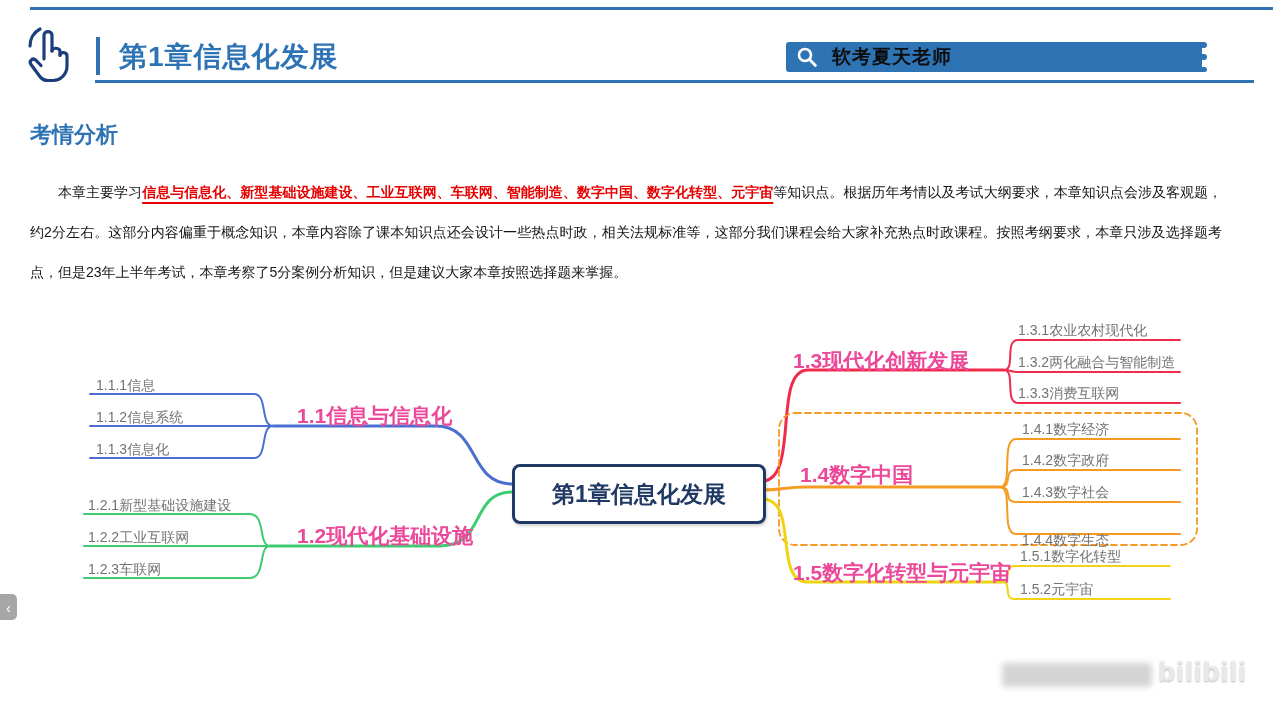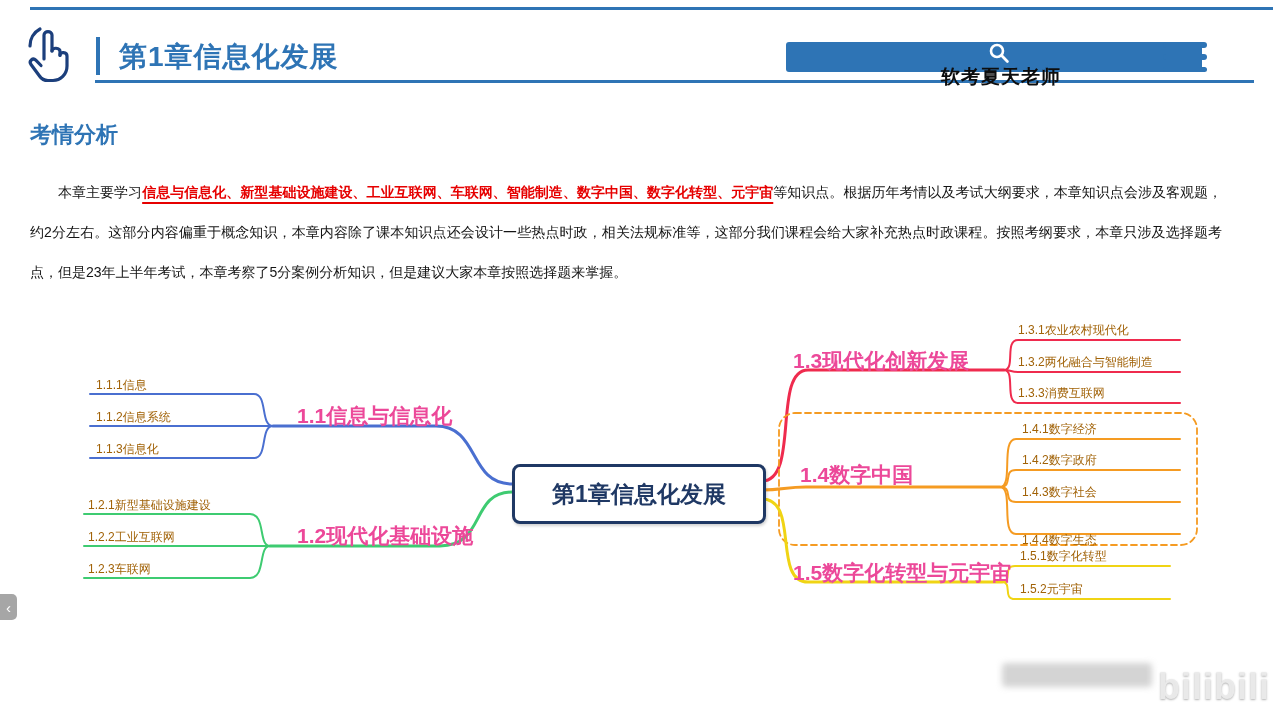--- a/index.html
+++ b/index.html
@@ -6,49 +6,49 @@
   .stage{position:relative;width:1280px;height:720px;background:#ffffff;overflow:hidden;
          font-family:"Liberation Sans","DejaVu Sans",sans-serif;padding-left:40px;}
 
   
   .top-line{position:absolute;left:30px;top:7px;width:1243px;height:3px;background:#2e74b5;}
   .hand-icon{position:absolute;left:20px;top:22px;width:58px;height:62px;}
   .title-accent{position:absolute;left:96px;top:37px;width:4px;height:38px;background:#2e74b5;}
   .page-title{position:absolute;left:119px;top:38px;font-size:28px;font-weight:700;color:#2e74b5;letter-spacing:1px;white-space:nowrap;}
   .header-underline{position:absolute;left:95px;top:80px;width:1159px;height:3px;background:#2e74b5;}
   .search-box{position:absolute;left:786px;top:42px;width:416px;height:30px;background:#2e74b5;border-radius:3px;
-              display:flex;align-items:center;cursor:pointer;flex-direction:column;}
+              display:flex;align-items:center;cursor:pointer;}
   .search-box .mag{margin-left:10px;flex:0 0 auto;display:block;}
   .search-box .stext{margin-left:14px;color:#0d0d0d;font-size:19px;font-weight:700;letter-spacing:1px;white-space:nowrap;}
   .hamburger{position:absolute;left:1163px;top:42px;width:44px;height:30px;display:flex;flex-direction:column;justify-content:space-between;cursor:pointer;}
   .hamburger .bar{height:5.5px;background:#2e74b5;border-radius:3px;}
 
   
   .section-heading{position:absolute;left:30px;top:120px;font-size:22px;font-weight:700;color:#2e74b5;white-space:nowrap;}
   .analysis{position:absolute;left:30px;top:158px;width:1192px;font-size:14px;line-height:40px;color:#141414;
             text-align:justify;text-indent:2em;}
   .analysis .hl{color:#e60000;font-weight:600;text-decoration:underline;text-decoration-color:#e60000;
                 text-decoration-thickness:2px;text-underline-offset:5px;}
 
   
   .mm-svg{position:absolute;left:0;top:0;z-index:1;pointer-events:none;}
   .mm-parent{position:absolute;z-index:2;font-size:21px;font-weight:700;color:#ec4899;white-space:nowrap;}
-  .mm-child{position:absolute;z-index:2;font-size:12px;color:#a16207;white-space:nowrap;}
+  .mm-child{position:absolute;z-index:2;font-size:14px;color:#737373;white-space:nowrap;}
   .mm-root{position:absolute;left:512px;top:464px;width:248px;height:54px;z-index:3;background:#ffffff;
            border:3px solid #1f3864;border-radius:8px;display:flex;align-items:center;justify-content:center;
            font-size:23px;font-weight:700;color:#1f3864;box-shadow:1px 2px 3px rgba(0,0,0,0.18);white-space:nowrap;}
 
   
   .side-tab{position:absolute;left:0;top:594px;width:17px;height:26px;background:rgba(150,150,150,0.85);
             border-radius:0 5px 5px 0;color:#ffffff;font-size:15px;display:flex;align-items:center;justify-content:center;
             cursor:pointer;z-index:4;}
   .wm-blur{position:absolute;left:1002px;top:663px;width:150px;height:24px;background:rgba(120,120,120,0.32);
            filter:blur(3px);border-radius:4px;z-index:4;}
-  .wm-logo{position:absolute;left:1158px;top:656px;font-size:36px;font-weight:700;letter-spacing:1px;
-           color:rgba(235,235,235,0.95);text-shadow:0 1px 2px rgba(90,90,90,0.45);z-index:4;margin-top:10px;}
+  .wm-logo{position:absolute;left:1158px;top:656px;font-size:28px;font-weight:700;letter-spacing:1px;
+           color:rgba(235,235,235,0.95);text-shadow:0 1px 2px rgba(90,90,90,0.45);z-index:4;}
 </style>
 </head>
 <body>
 
 <div class="stage">
 
   <div class="top-line"></div>
 
   <svg class="hand-icon" viewBox="0 0 58 62">
     <g fill="none" stroke="#1c3f7c" stroke-width="3.2" stroke-linecap="round" stroke-linejoin="round">

